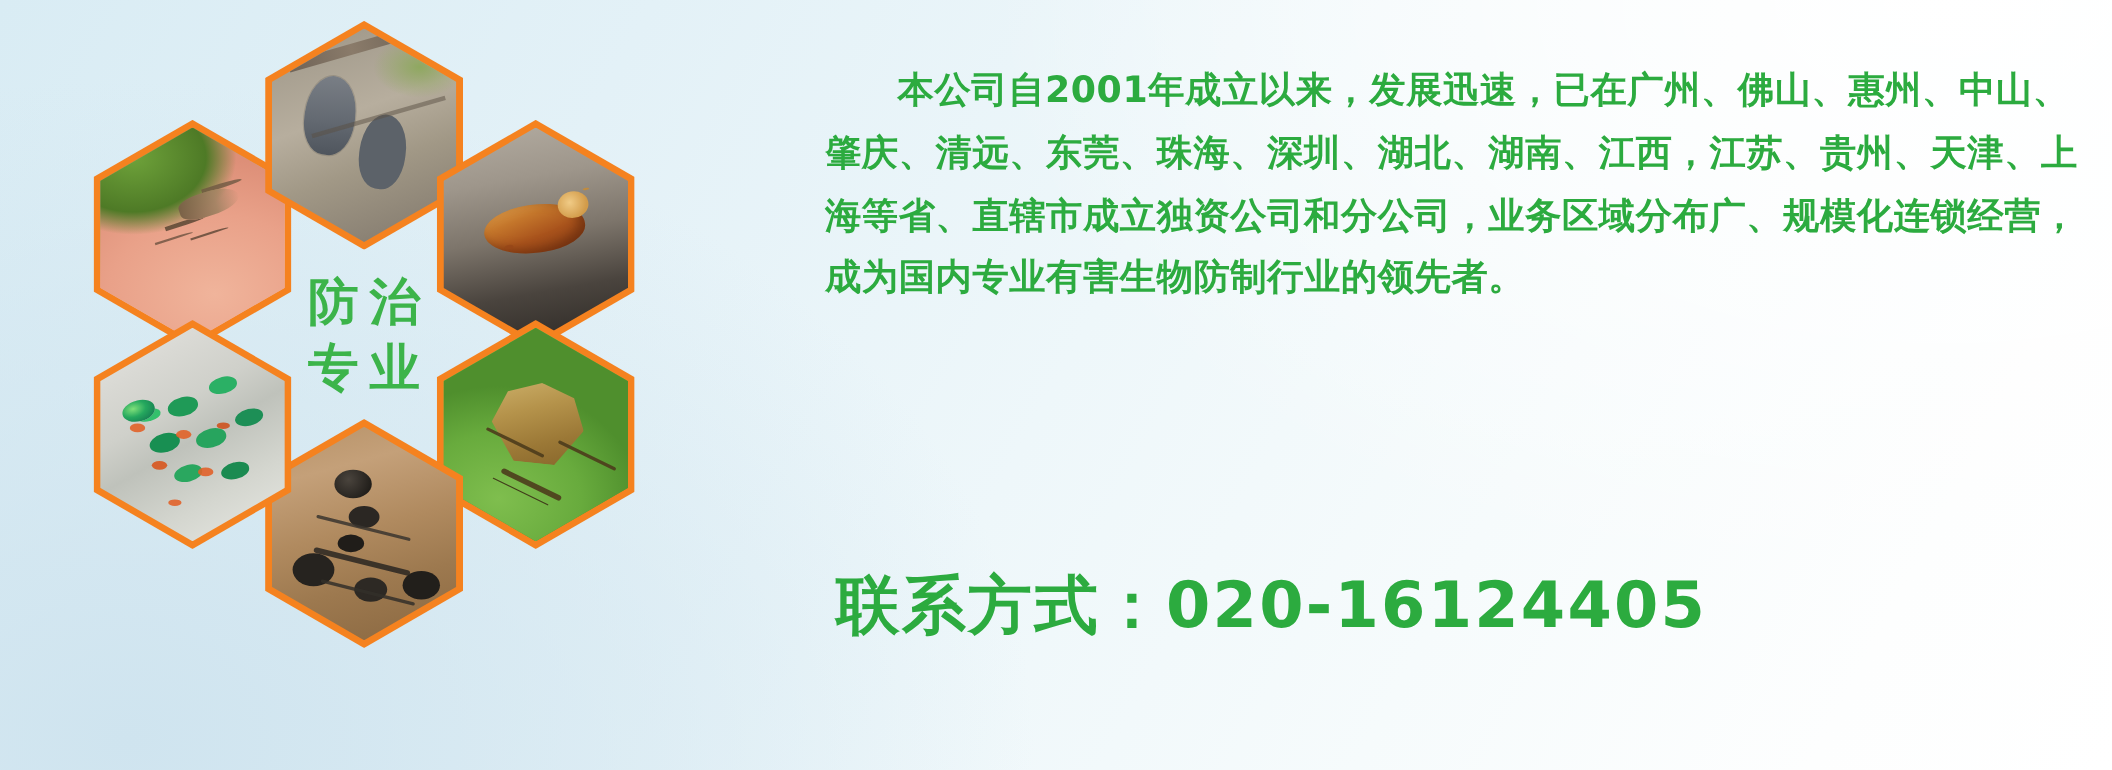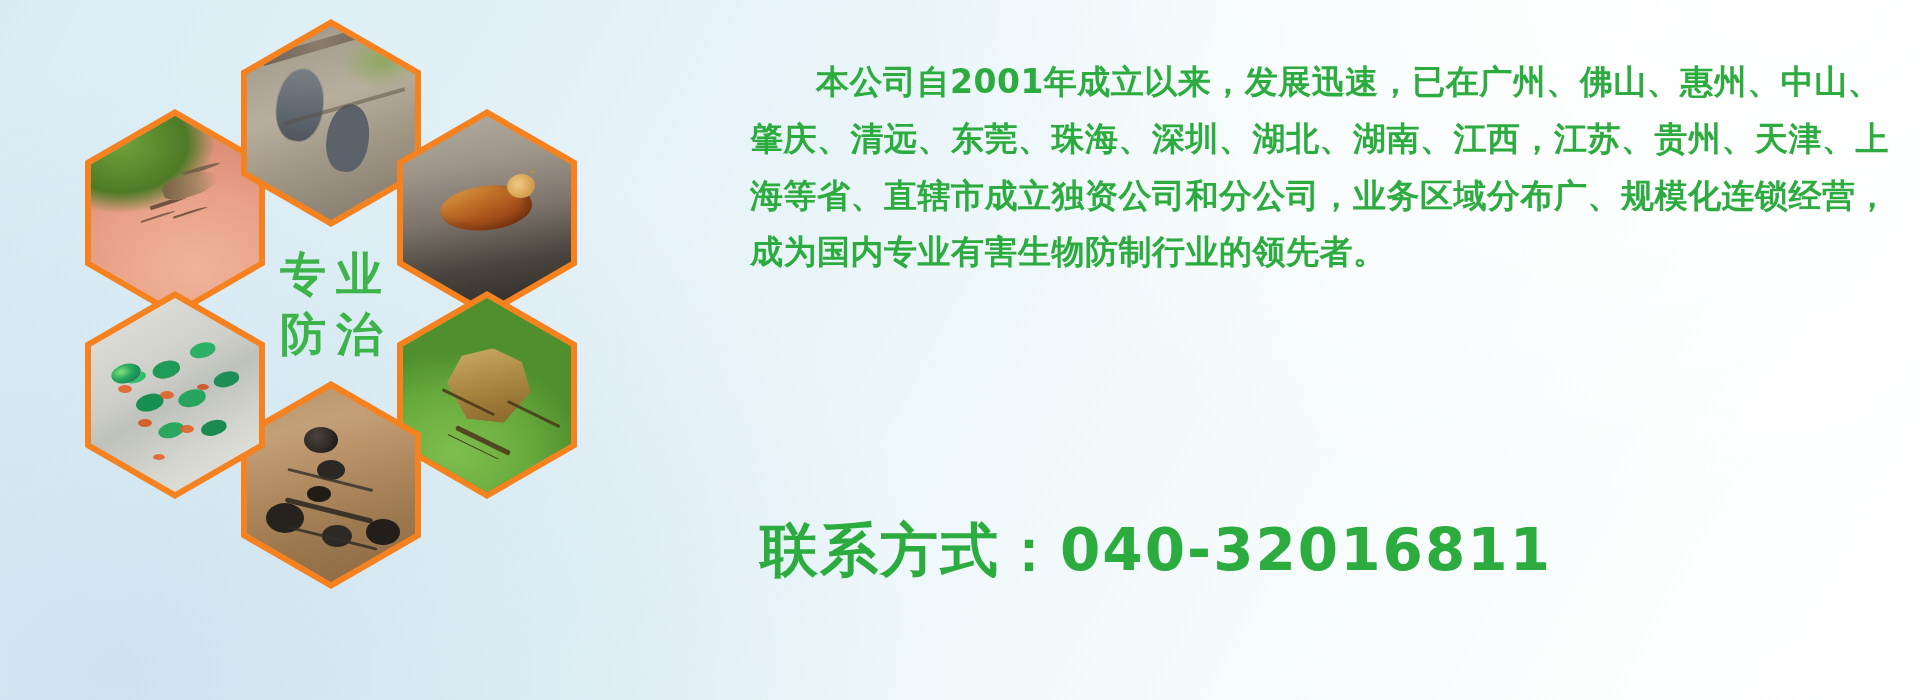--- a/index.html
+++ b/index.html
@@ -248,29 +248,29 @@
       </div>
     </div>
 
     <div class="hex hex-flies">
       <div class="hex-inner">
         <div class="ph ph-flies"></div>
       </div>
     </div>
 
     <div class="center-label">
+      <div class="cl-line">防治</div>
       <div class="cl-line">专业</div>
-      <div class="cl-line">防治</div>
     </div>
   </div>
 
   <div class="content">
 
     <div class="intro">
       <p>本公司自2001年成立以来，发展迅速，已在广州、佛山、惠州、中山、肇庆、清远、东莞、珠海、深圳、湖北、湖南、江西，江苏、贵州、天津、上海等省、直辖市成立独资公司和分公司，业务区域分布广、规模化连锁经营，成为国内专业有害生物防制行业的领先者。</p>
     </div>
 
     <div class="contact">
-      <div class="contact-line">联系方式：040-32016811</div>
+      <div class="contact-line">联系方式：020-16124405</div>
     </div>
 
   </div>
 </div>
 
 </body></html>

